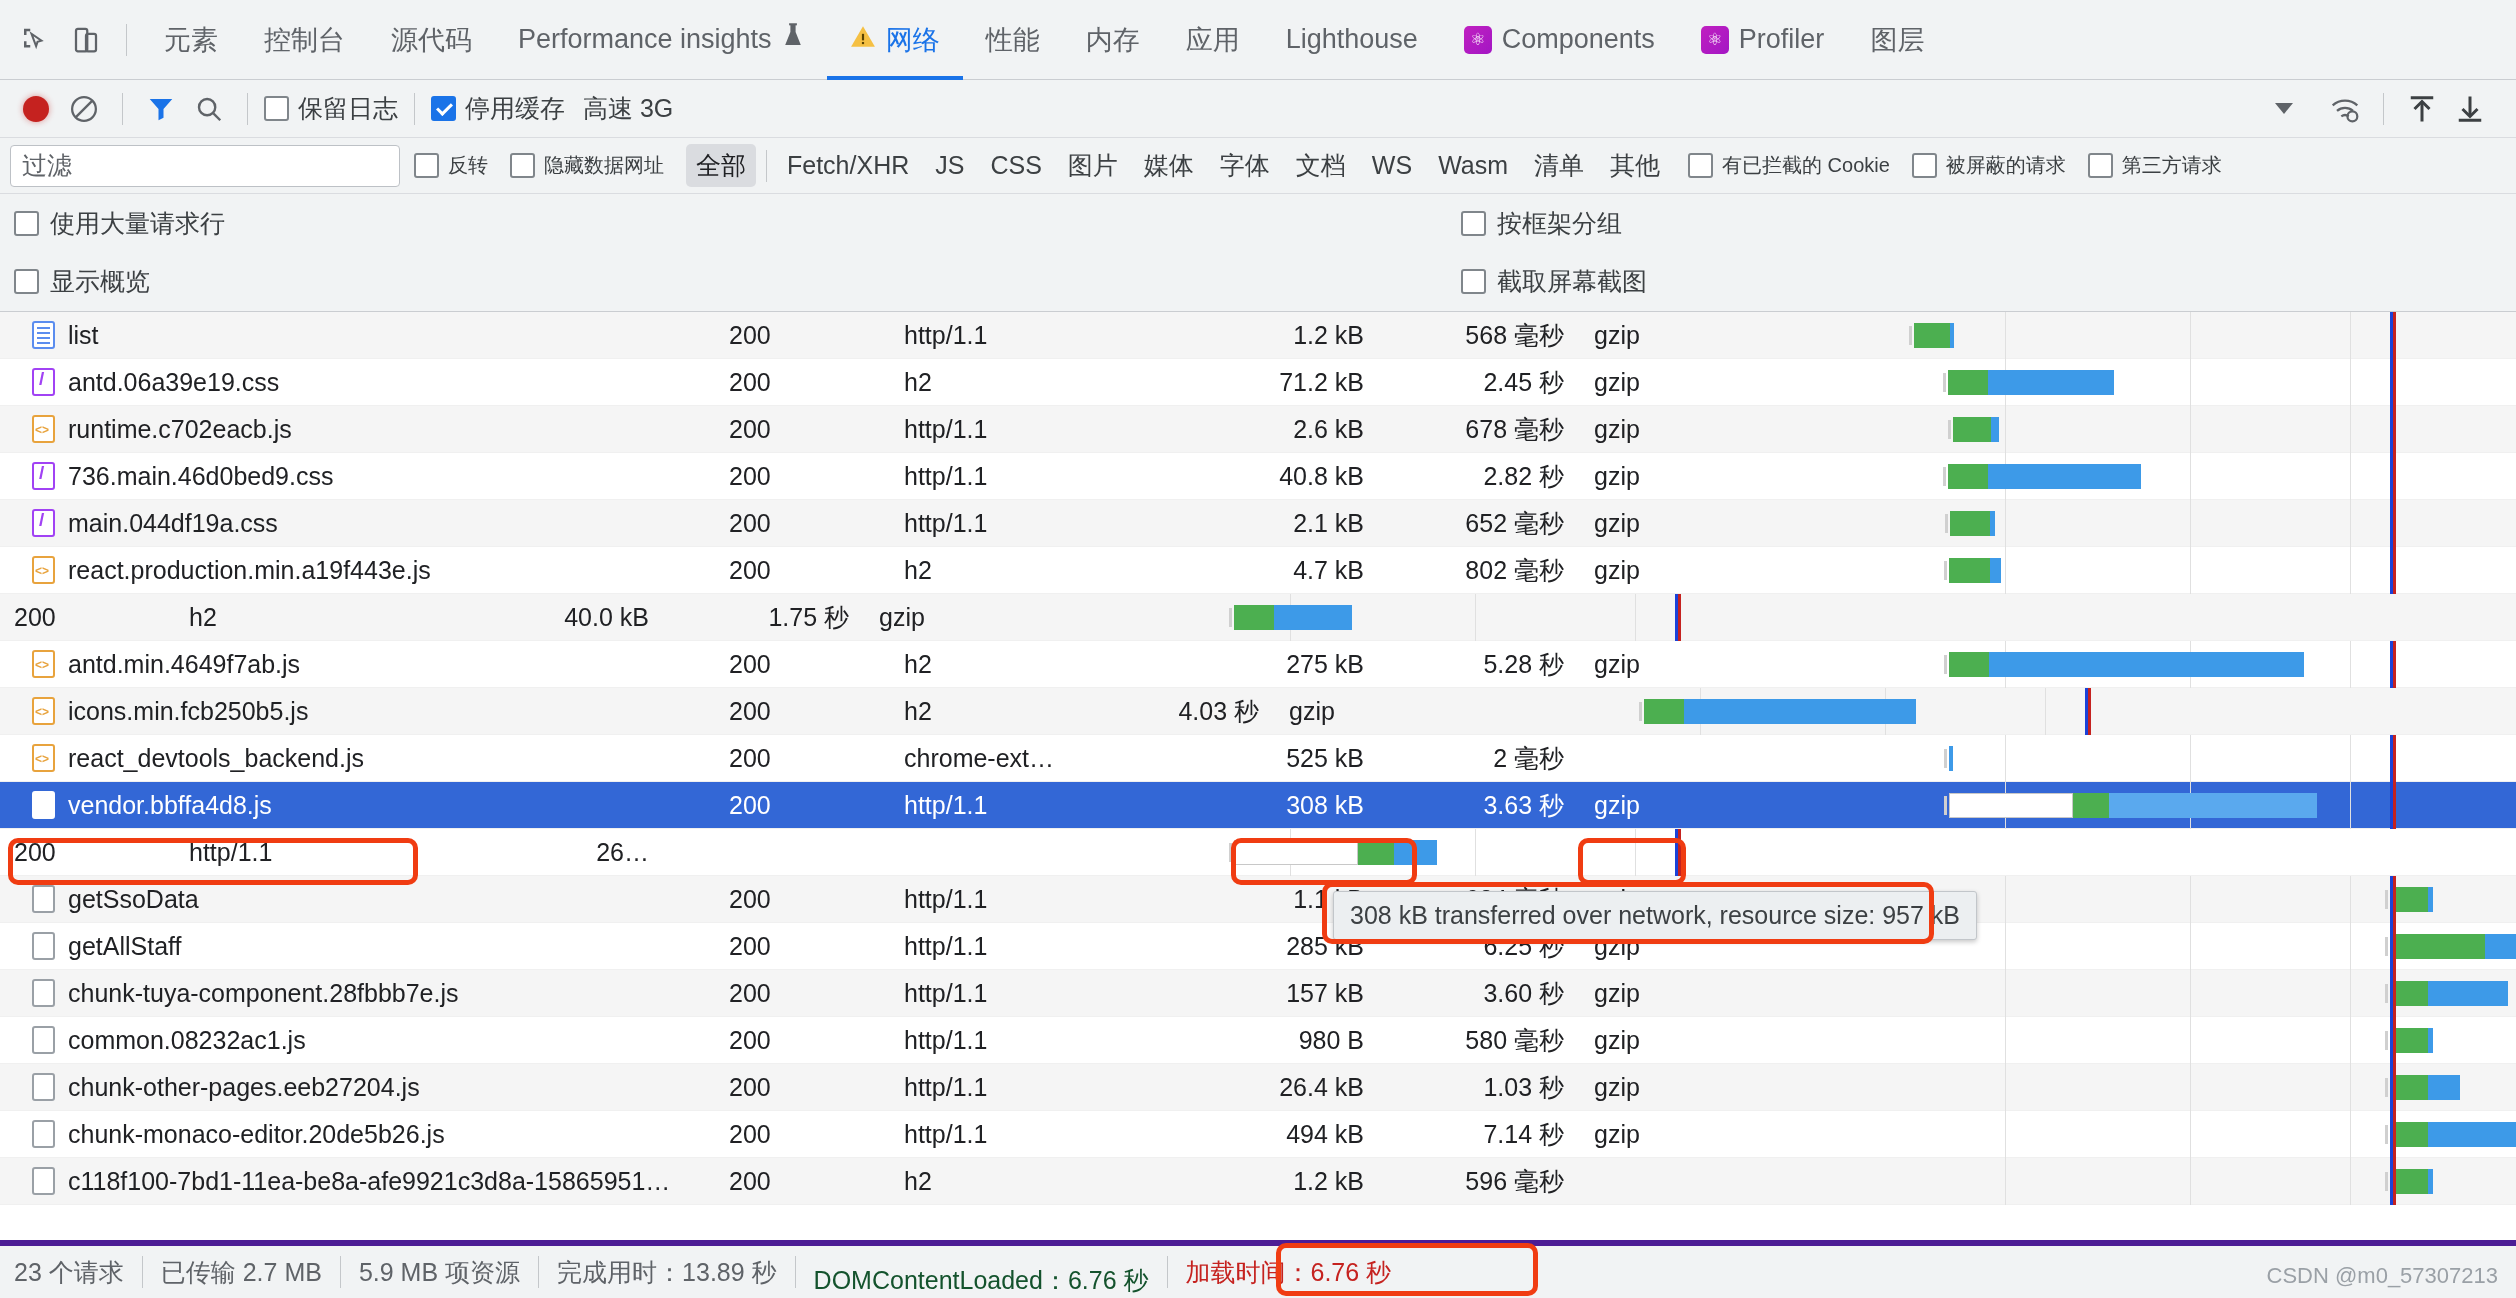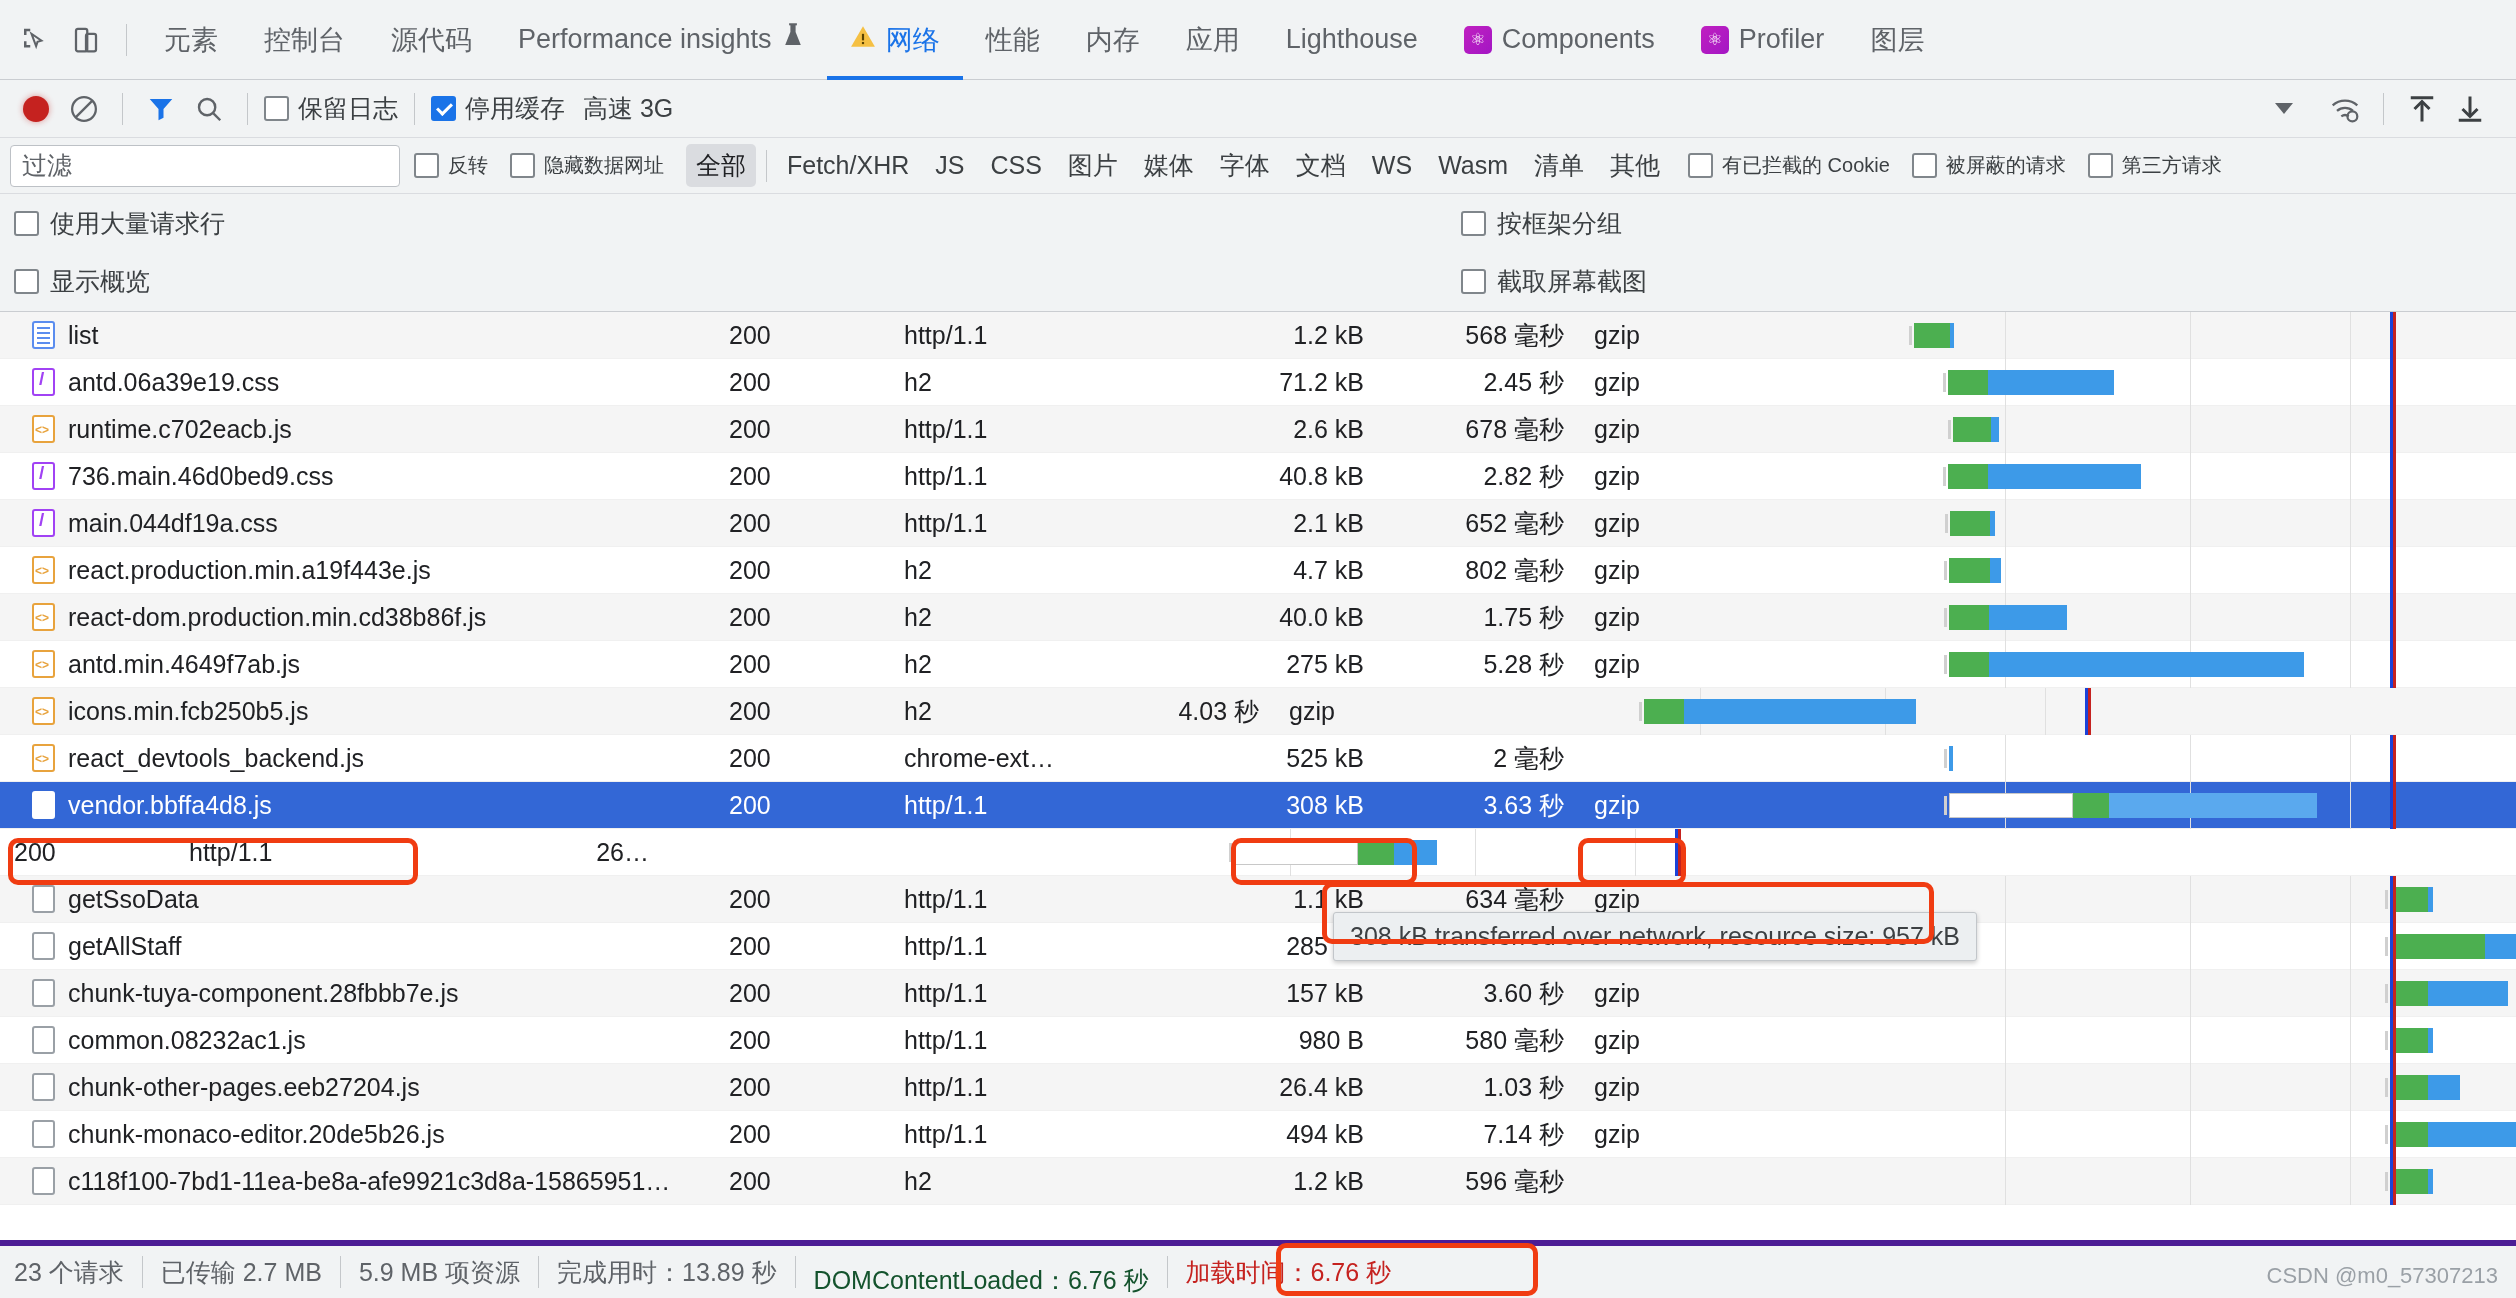--- a/index.html
+++ b/index.html
@@ -156,21 +156,21 @@
   .bar .q { position: absolute; top:0; height:25px; background:#fff; border:1px solid #c8c8c8; }
   .bar .g { position: absolute; top:0; height:25px; background: #4caf50; }
   .bar .b { position: absolute; top:0; height:25px; background: #3d9ae8; }
   .row.selected .bar .b { background:#5aa9ee; }
   .tickmark { position:absolute; top:14px; width:3px; height:19px; background:#d0d0d0; }
   .dcl-line { position:absolute; top:0; bottom:0; width:3px; background:#1a42d8; z-index:4; }
   .load-line { position:absolute; top:0; bottom:0; width:3px; background:#c5221f; z-index:5; }
 
   
   .tooltip {
-    position: absolute; left: 1333px; top: 912px;
+    position: absolute; left: 1333px; top: 891px;
     background: #eceff1; border: 1px solid #c2c6ca; border-radius: 3px;
     font-size: 25px; color: #3c4043; padding: 9px 16px;
     box-shadow: 0 2px 5px rgba(0,0,0,.22); z-index: 30; white-space: nowrap;
   }
 
   
   .annot { position: absolute; border: 5px solid #f03c12; border-radius: 10px; z-index: 40; pointer-events: none; }
 
   
   .statusbar {
@@ -513,24 +513,20 @@
             <div class="tickmark" style="left: 39px;"></div>
             <div class="bar" style="left: 44px; width: 52px;">
               <div class="g" style="left: 0px; width: 41px;"></div>
               <div class="b" style="left: 41px; width: 11px;"></div>
             </div>
             <div class="dcl-line" style="left: 485px;"></div>
             <div class="load-line" style="left: 488px;"></div>
           </div>
         </div>
         <div class="row">
-          <div class="td name c-name">
-            <span class="ficon js"></span>
-            <span>react-dom.production.min.cd38b86f.js</span>
-          </div>
           <div class="td c-status">200</div>
           <div class="td c-proto">h2</div>
           <div class="td c-size right">40.0 kB</div>
           <div class="td c-time right">1.75 秒</div>
           <div class="td c-enc">gzip</div>
           <div class="wf">
             <div class="wf-grid" style="left: 100px;"></div>
             <div class="wf-grid" style="left: 285px;"></div>
             <div class="wf-grid" style="left: 445px;"></div>
             <div class="tickmark" style="left: 39px;"></div>

